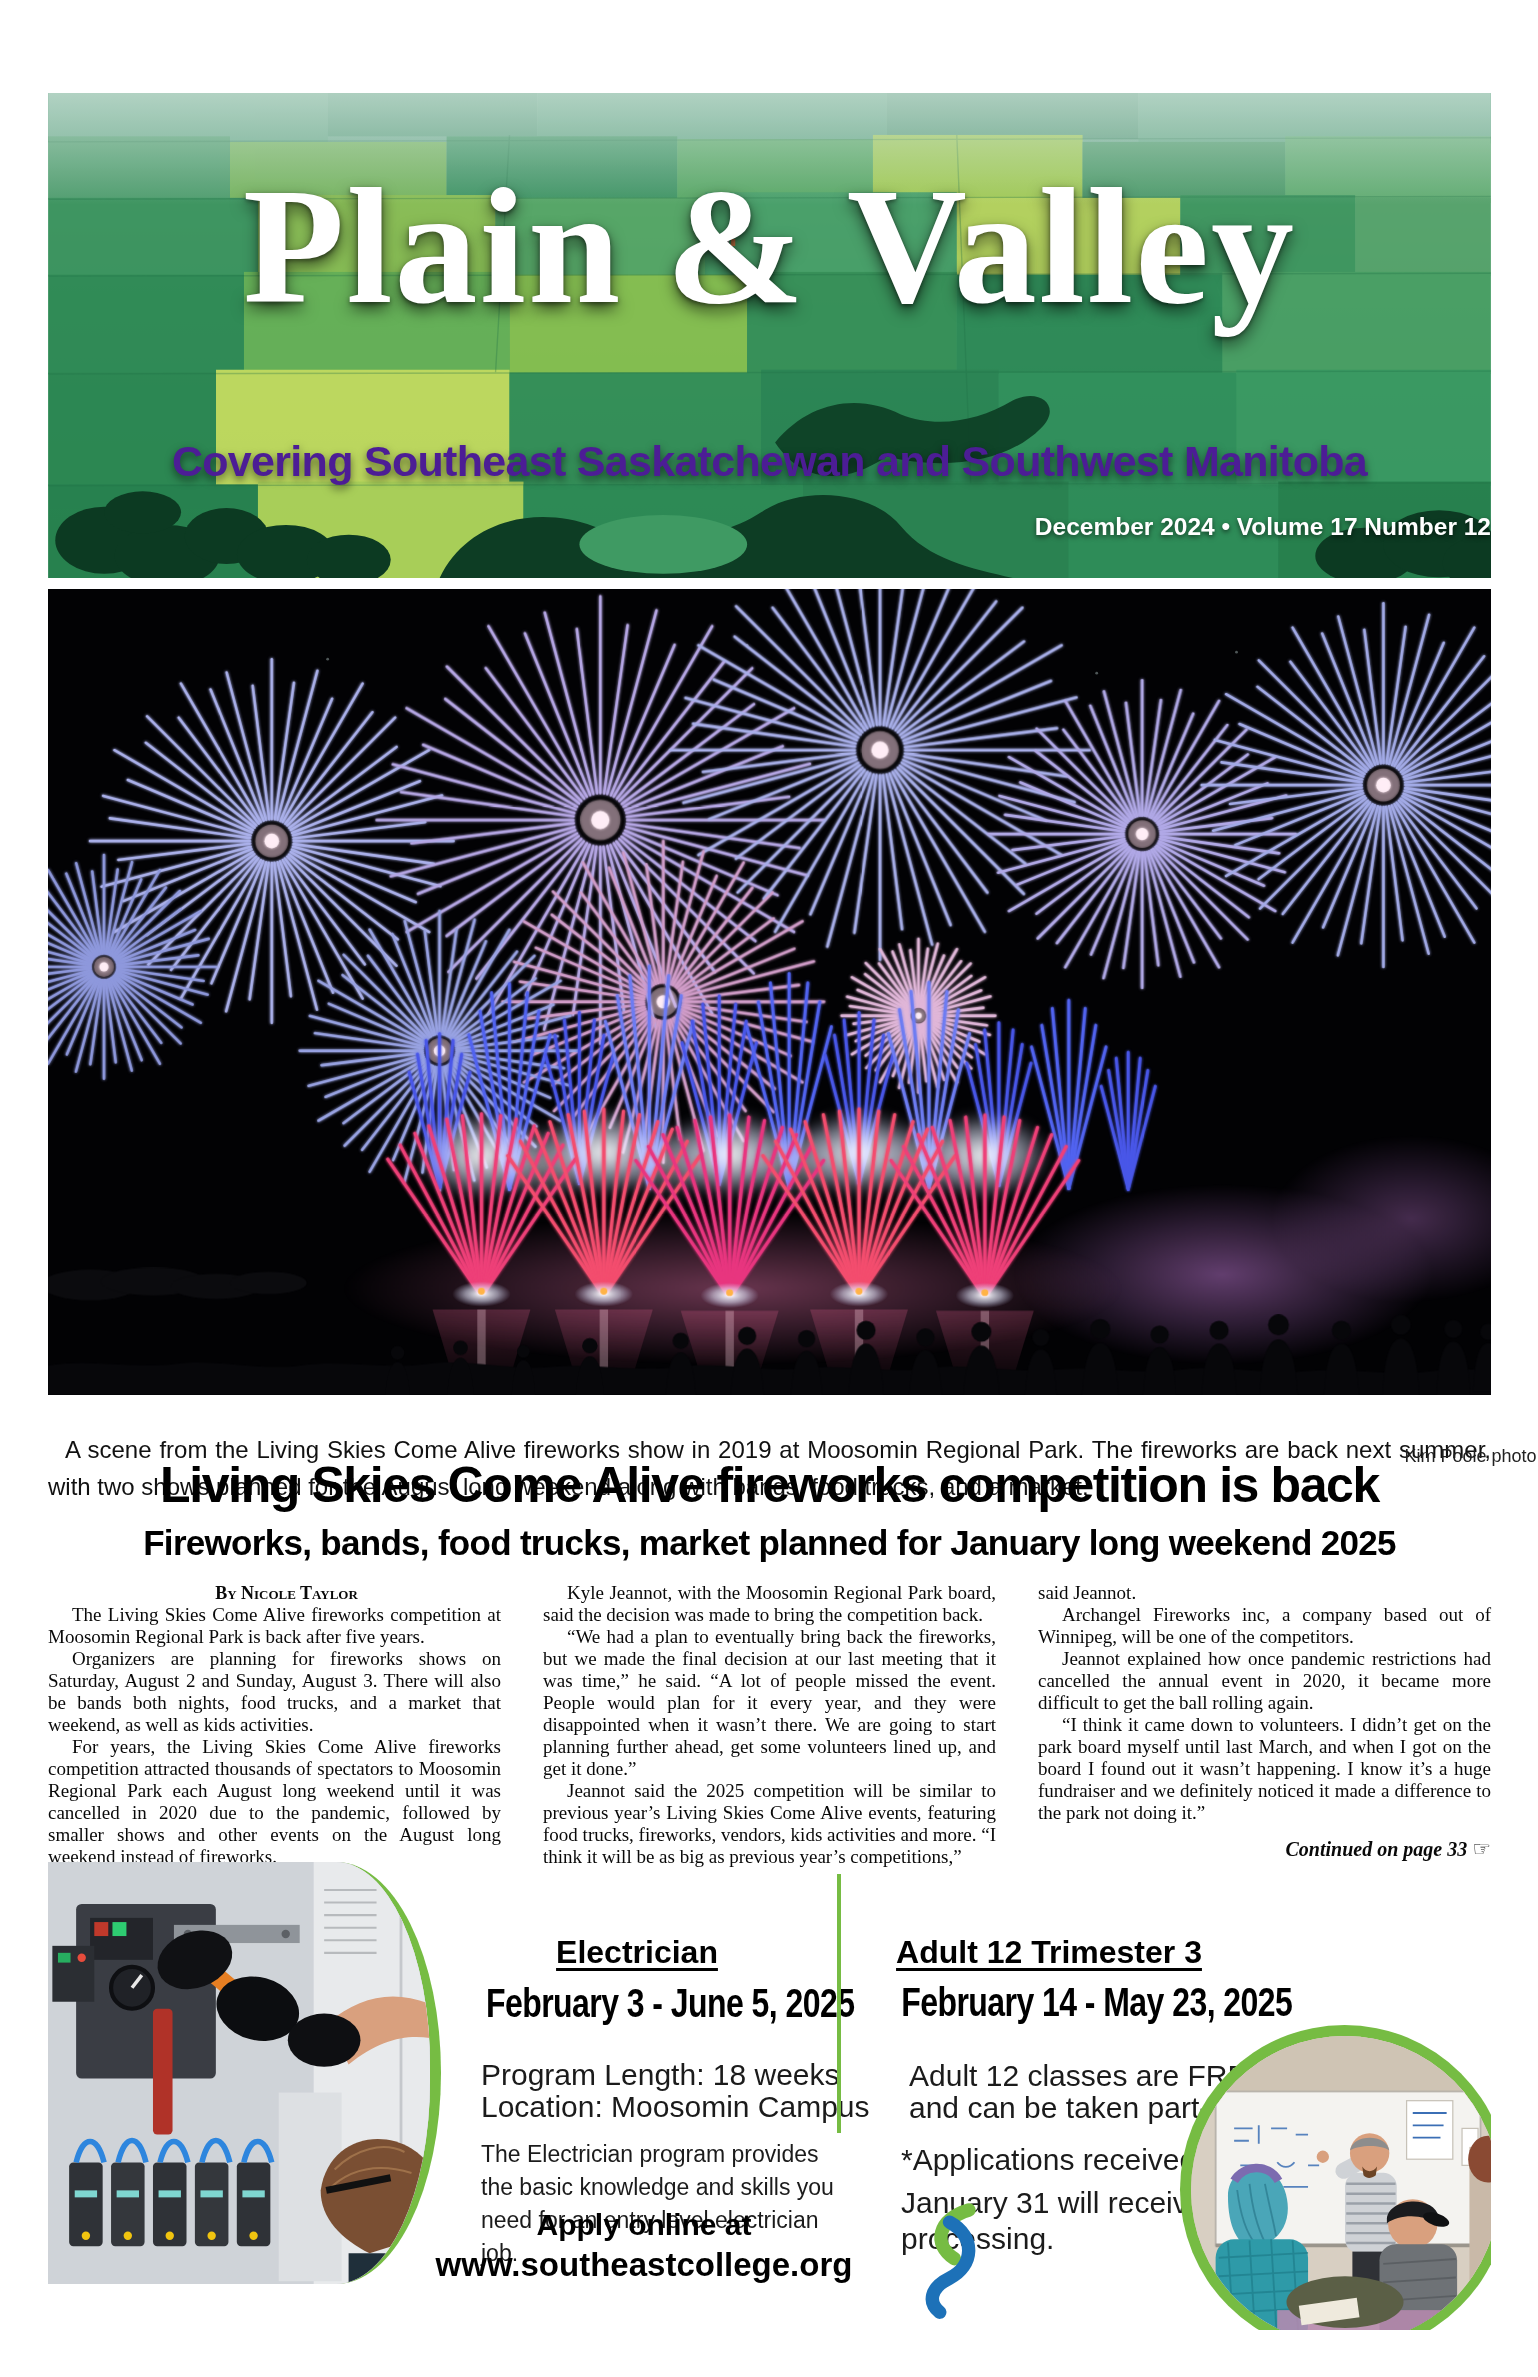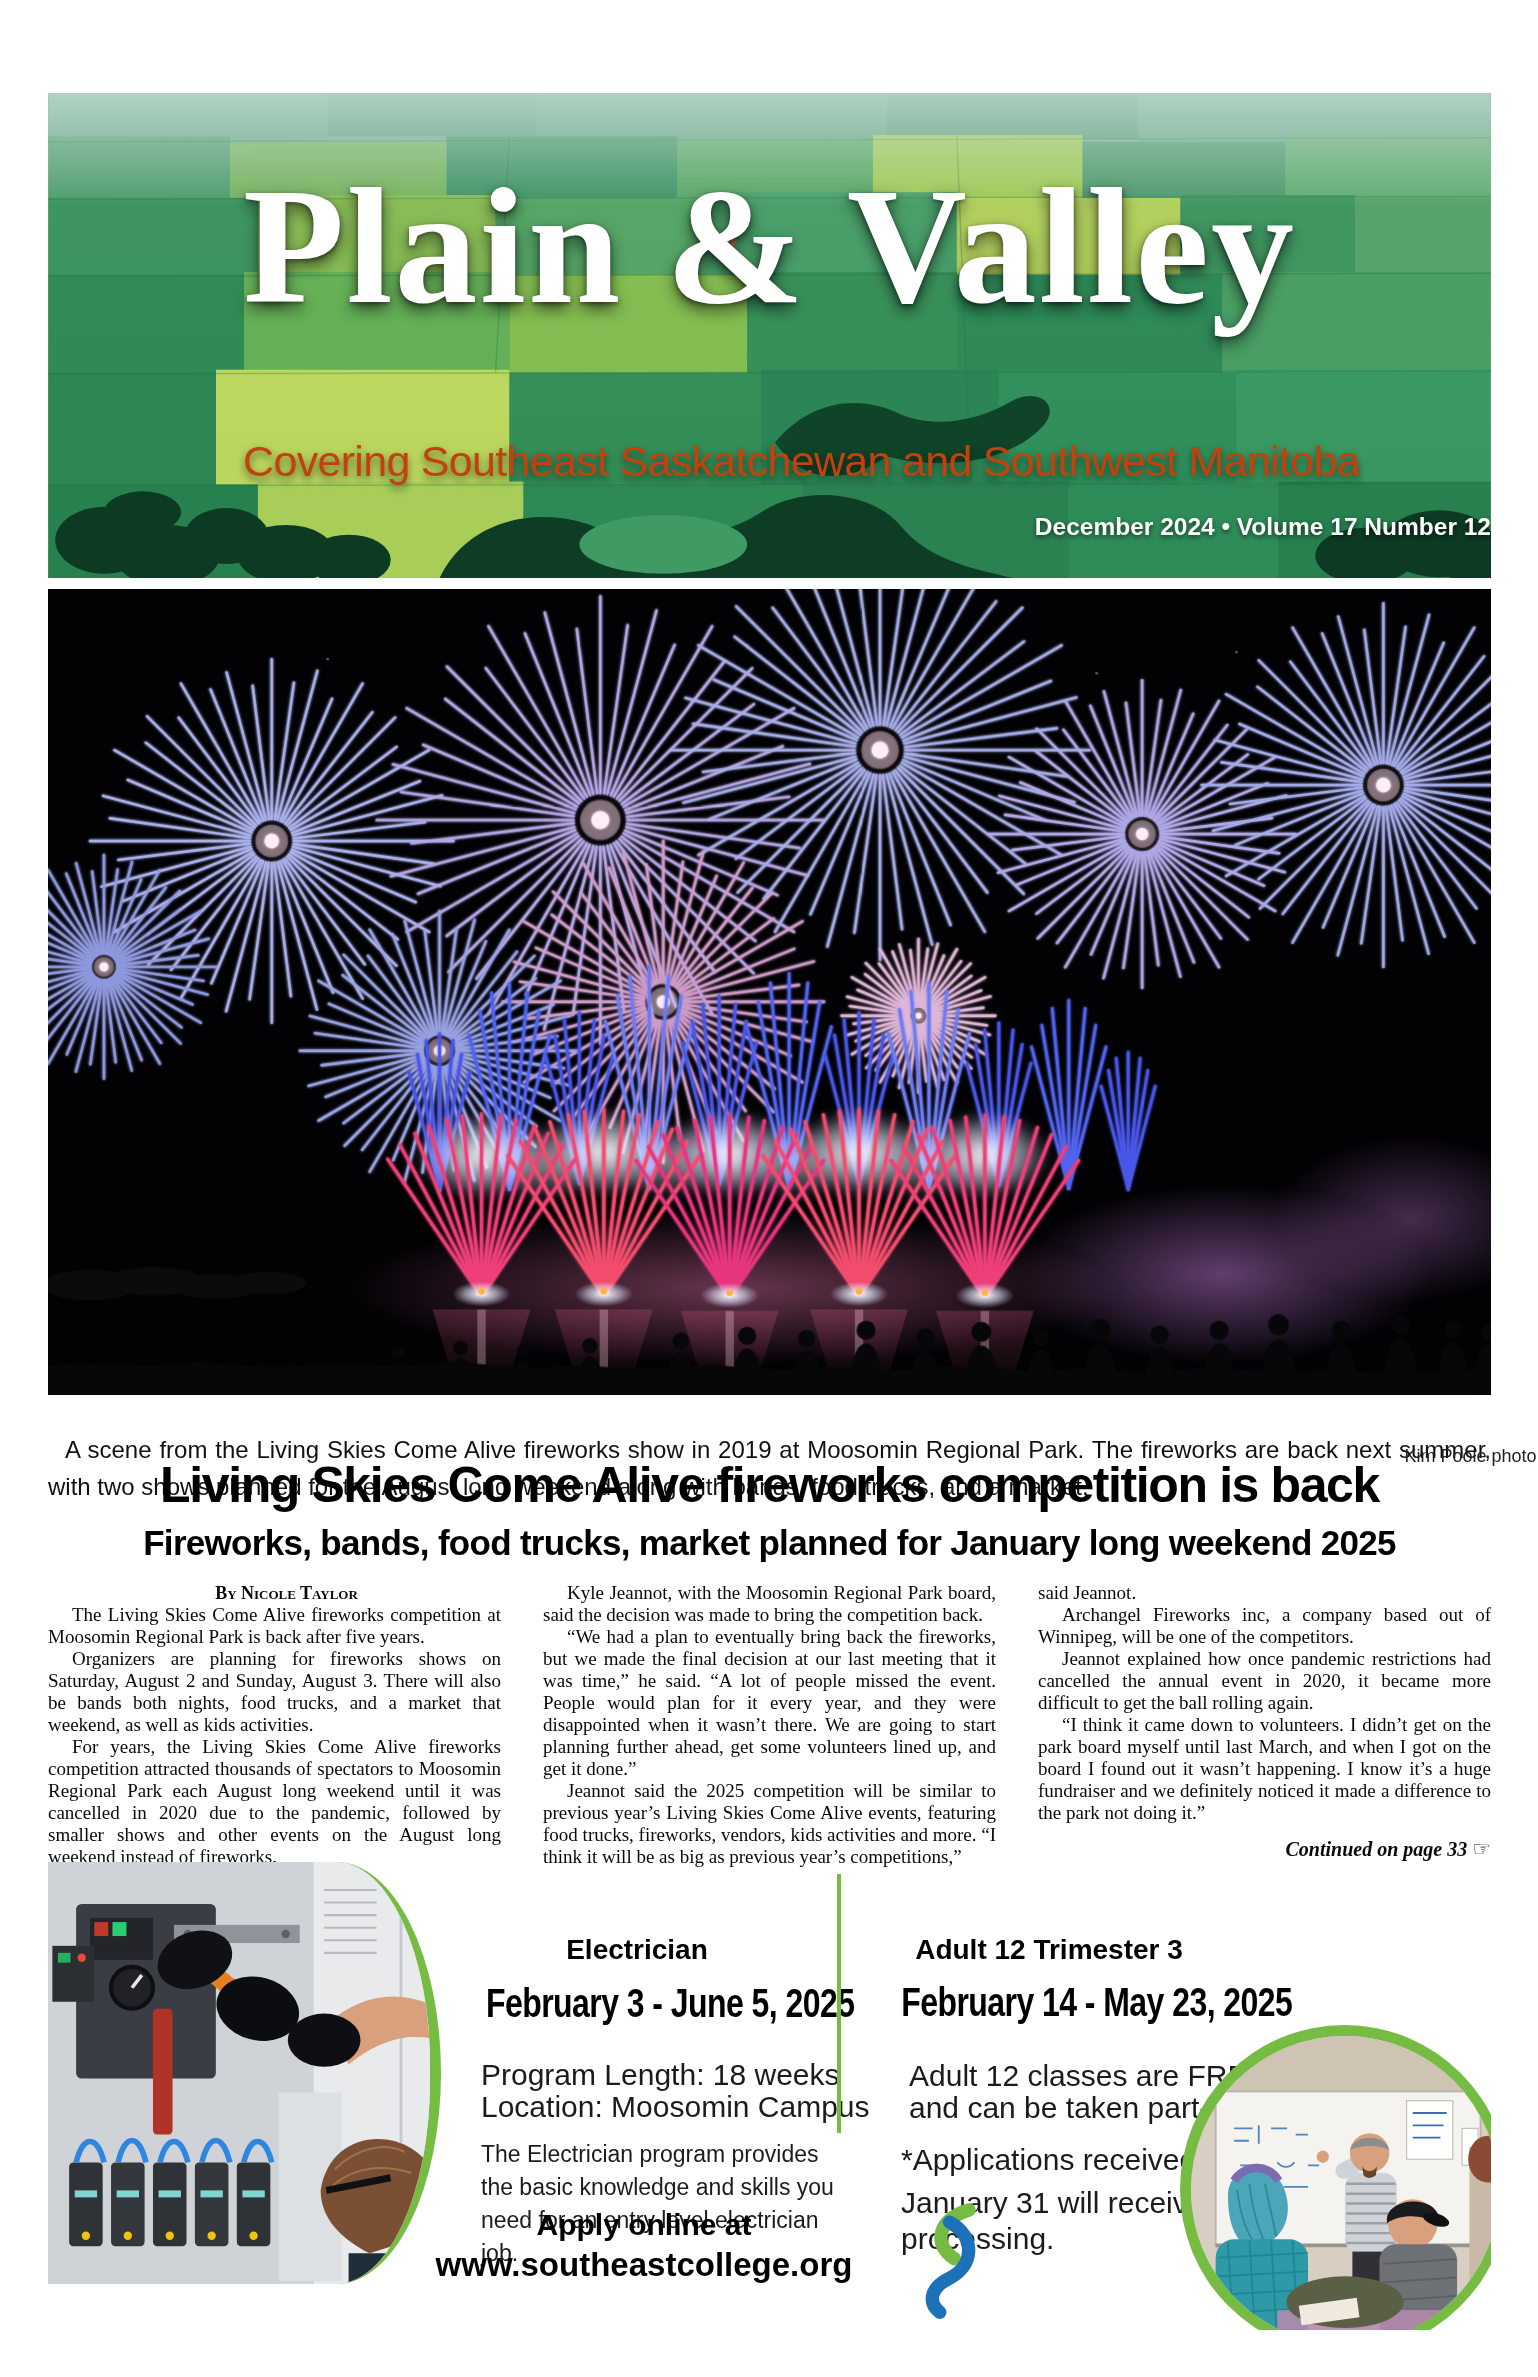--- a/index.html
+++ b/index.html
@@ -6,22 +6,22 @@
   .page{position:relative;width:1538px;height:2377px;background:#ffffff;overflow:hidden;
         font-family:"Liberation Sans",sans-serif;color:#0a0a0a;border-radius:9px;}
   
   .masthead{position:absolute;left:48px;top:93px;width:1443px;height:485px;overflow:hidden;}
   .masthead svg{position:absolute;left:0;top:0;}
   .m-title{position:absolute;top:70px;left:0;width:100%;text-align:center;
            font-family:"Liberation Serif",serif;font-weight:700;font-size:166px;line-height:1;
            color:#ffffff;letter-spacing:2.1px;
            text-shadow:0 7px 15.4px rgba(0,0,0,.6),0 2.1px 4.2px rgba(0,0,0,.45);}
   .m-tagline{position:absolute;top:344px;left:0;width:100%;text-align:center;
-           font-weight:400;font-size:43px;color:#c2410c;letter-spacing:-0.7px;
-           text-shadow:0 3.5px 8.4px rgba(0,0,0,.55);margin-left:32px;}
+           font-weight:700;font-size:43px;color:#4c1d95;letter-spacing:-0.7px;
+           text-shadow:0 3.5px 8.4px rgba(0,0,0,.55);}
   .m-date{position:absolute;top:420px;left:0;width:100%;text-align:right;
            font-weight:700;font-size:24.5px;color:#fff;text-shadow:0 2.1px 5.6px rgba(0,0,0,.6);}
   
   .hero{position:absolute;left:48px;top:589px;width:1443px;height:806px;background:#020204;overflow:hidden;}
   
   .caption{position:absolute;left:48px;top:1407px;width:1443px;font-size:24px;line-height:1.55;
            color:#111;text-align:justify;text-indent:17px;}
   .credit{position:absolute;right:1.4px;top:1446px;font-size:18px;color:#222;}
   
   .headline{position:absolute;left:48px;top:1456px;width:1443px;margin:0;text-align:center;
@@ -35,22 +35,22 @@
   .byline{text-align:center;font-variant:small-caps;font-weight:700;font-size:18px;margin:0 0 4.2px 0;}
   .article p{margin:0;text-indent:24px;}
   .article p.no-indent{text-indent:0;}
   .continued{margin-top:14px;text-align:right;font-style:italic;font-weight:700;font-size:20px;}
   .pointer{font-family:"DejaVu Sans",sans-serif;font-style:normal;font-size:21px;}
   
   .elec-photo-ring{position:absolute;left:48px;top:1862px;width:393px;height:422px;background:#76bc43;
                    border-radius:0 105px 105px 0 / 0 211px 211px 0;}
   .elec-photo{position:absolute;left:0;top:0;bottom:0;right:11.2px;overflow:hidden;
               border-radius:0 94px 94px 0 / 0 203px 203px 0;background:#cfd3d8;}
-  .ad-heading{position:absolute;width:350px;text-align:center;font-size:28px;font-weight:700;
-              text-underline-offset:4.9px;text-decoration-thickness:2.8px;color:#000;}
+  .ad-heading{position:absolute;width:350px;text-align:center;font-size:32px;font-weight:700;
+              text-decoration:underline;text-underline-offset:4.9px;text-decoration-thickness:2.8px;color:#000;}
   .ad-date-wrap{position:absolute;text-align:center;white-space:nowrap;}
   .ad-date{display:inline-block;transform:scaleX(.78);transform-origin:center;
            font-size:41px;font-weight:700;letter-spacing:-0.7px;color:#000;}
   .ad-lines{position:absolute;font-size:30px;line-height:32px;color:#1b1b1b;}
   .ad-body{position:absolute;font-size:23px;line-height:33px;color:#1b1b1b;}
   .ad-apply{position:absolute;text-align:center;font-size:30px;font-weight:700;color:#000;}
   .ad-url{position:absolute;text-align:center;font-size:33px;font-weight:700;color:#000;}
   .divider{position:absolute;left:837px;top:1874px;width:4.2px;height:259px;background:#76bc43;}
   .note-line{margin:0 0 4.2px 0;}
   .note-gap{margin-bottom:11.2px;}

